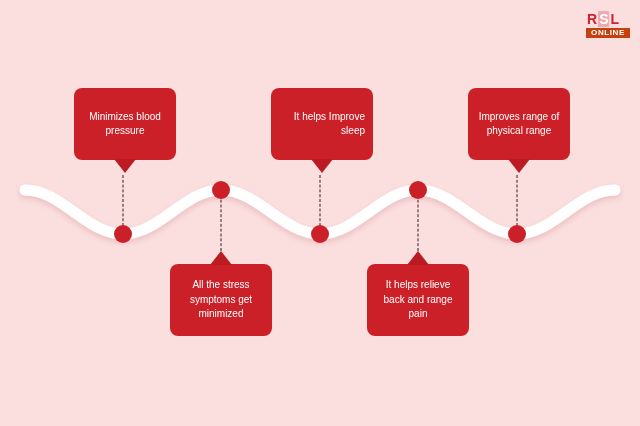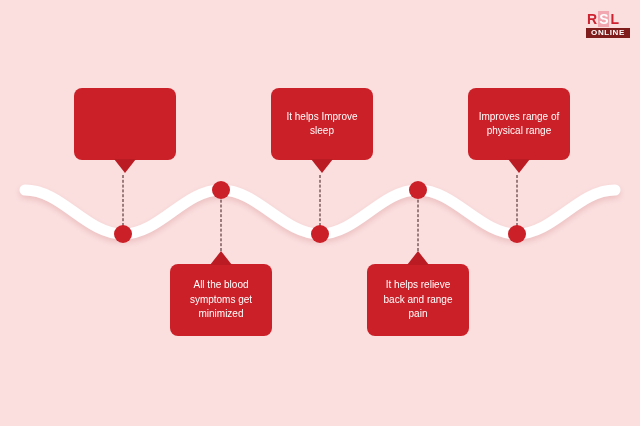--- a/index.html
+++ b/index.html
@@ -41,21 +41,21 @@
     color: #cf2230;
     letter-spacing: 0px;
     padding: 0 1px;
     position: relative;
   }
   #logo .letter.tint {
     background: #f1a8b0;
     color: #ffffff;
   }
   #logo .online-box {
-    background: #7f1d1d;
+    background: #c2410c;
     color: #ffffff;
     font-family: "Liberation Sans", sans-serif;
     font-weight: bold;
     font-size: 8px;
     line-height: 10px;
     letter-spacing: 0.6px;
     text-align: center;
     width: 44px;
     height: 10px;
     margin-top: 1px;
@@ -163,29 +163,30 @@
   <div class="connector" style="left:418px; top:190px; height:61px;"></div>
   <div class="connector" style="left:517px; top:175px; height:51px;"></div>
 
   <div class="node-dot" style="left:123px; top:234px;"></div>
   <div class="node-dot" style="left:221px; top:190px;"></div>
   <div class="node-dot" style="left:320px; top:234px;"></div>
   <div class="node-dot" style="left:418px; top:190px;"></div>
   <div class="node-dot" style="left:517px; top:234px;"></div>
 
   <div class="card" style="left:74px; top:88px; height:72px;">
+    <span class="card-text">Minimizes blood pressure</span>
     <span class="pointer down"></span>
   </div>
 
   <div class="card" style="left:170px; top:264px; height:72px;">
-    <span class="card-text">All the blood symptoms get minimized</span>
+    <span class="card-text">All the stress symptoms get minimized</span>
     <span class="pointer up"></span>
   </div>
 
-  <div class="card" style="left:271px; top:88px; height:72px;">
+  <div class="card" style="left:271px; top:88px; height:72px;text-align:right;">
     <span class="card-text">It helps Improve sleep</span>
     <span class="pointer down"></span>
   </div>
 
   <div class="card" style="left:367px; top:264px; height:72px;">
     <span class="card-text">It helps relieve back and range pain</span>
     <span class="pointer up"></span>
   </div>
 
   <div class="card" style="left:468px; top:88px; height:72px;">

